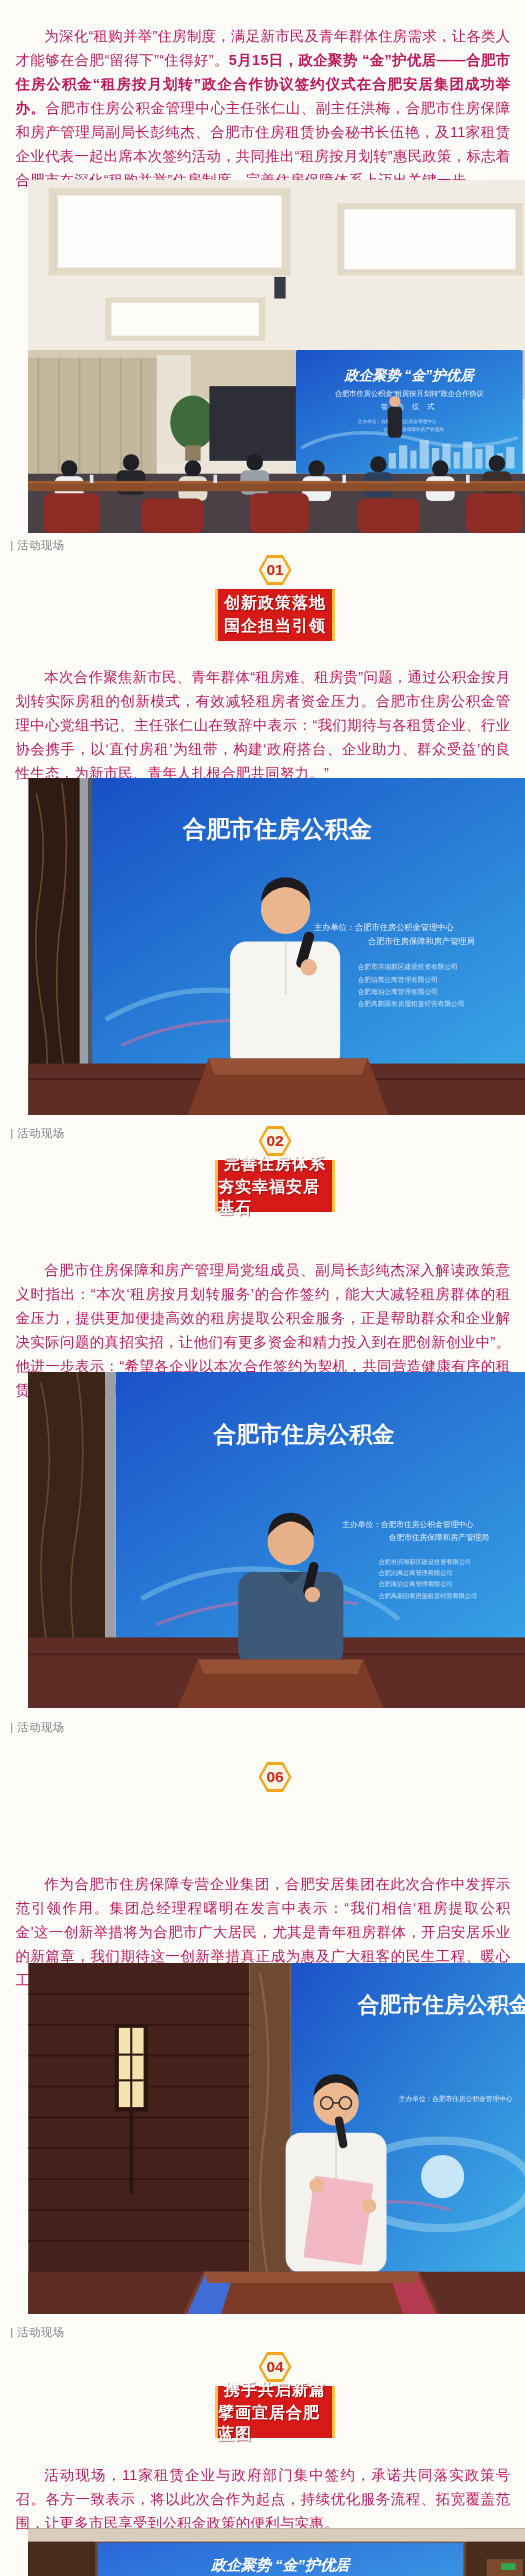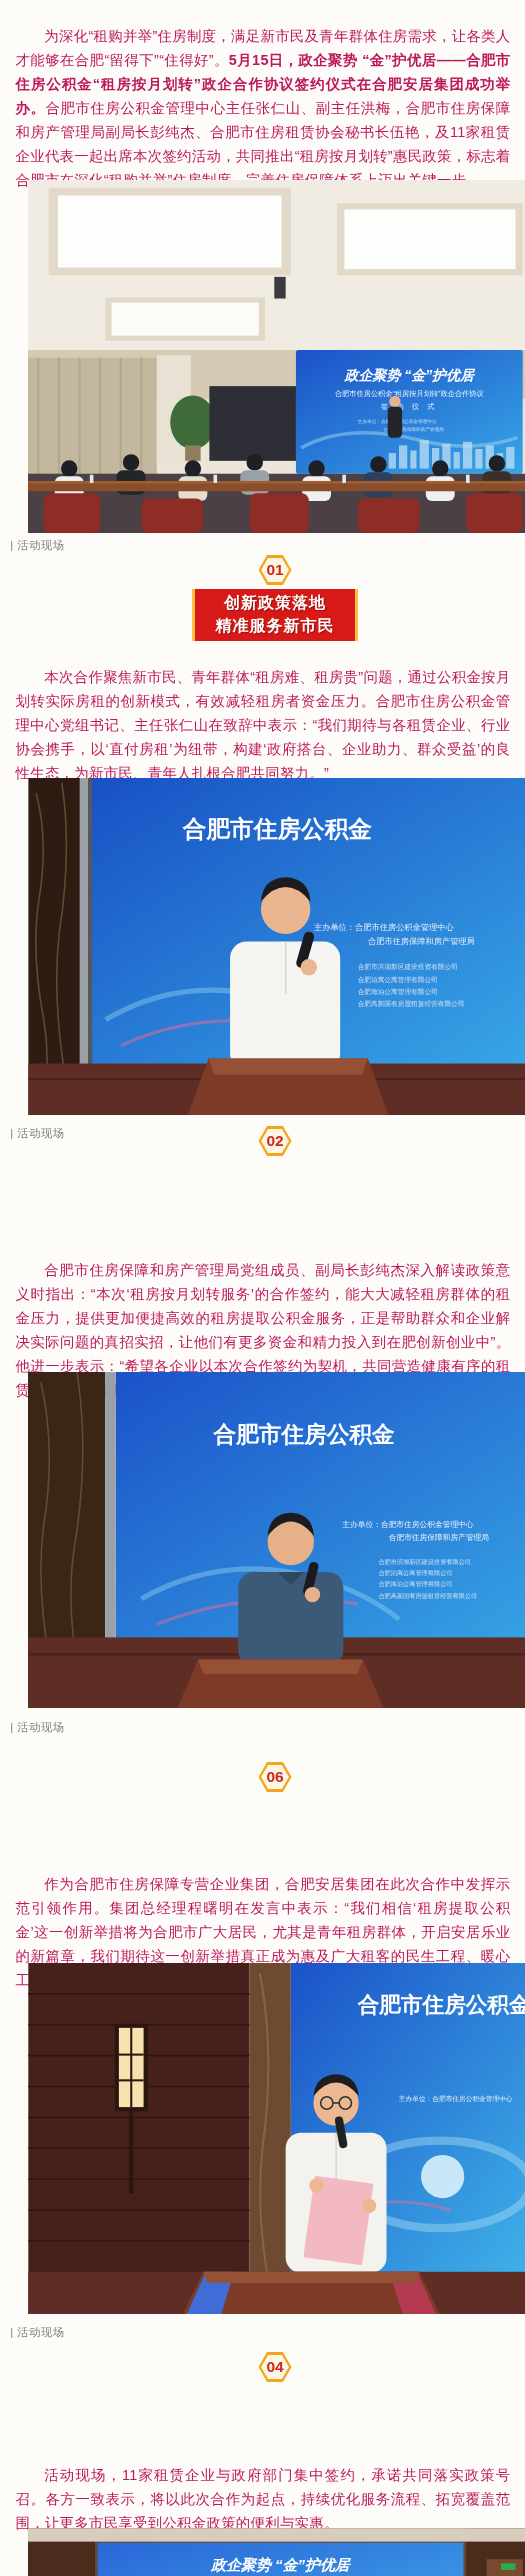--- a/index.html
+++ b/index.html
@@ -27,21 +27,21 @@
   svg text{font-family:"Liberation Sans","DejaVu Sans",sans-serif;}
   .badge{position:absolute;left:0;width:526px;display:flex;flex-direction:column;align-items:center;padding-left:12px;}
   .hex{position:relative;width:33px;height:30px;}
   .hex-outer{position:absolute;inset:0;background:#F4A518;
     clip-path:polygon(26% 0,74% 0,100% 50%,74% 100%,26% 100%,0 50%);}
   .hex-inner{position:absolute;inset:2.6px;background:#FCF6E4;
     clip-path:polygon(26% 0,74% 0,100% 50%,74% 100%,26% 100%,0 50%);}
   .hex-num{position:absolute;inset:0;display:flex;align-items:center;justify-content:center;
     font-size:15.5px;font-weight:700;color:#D3261B;}
   .banner{
-    margin-top:4.1px;box-sizing:border-box;width:166px;height:52px;
+    margin-top:4.1px;box-sizing:border-box;width:120px;height:52px;
     background:#D71917;border-left:3.1px solid #FFC23D;border-right:3.1px solid #FFC23D;
     display:flex;flex-direction:column;align-items:center;justify-content:center;gap:2.1px;
   }
   .banner div{font-size:16px;font-weight:700;color:#FFFFFF;letter-spacing:1px;
     text-shadow:1px 1px 1px rgba(110,10,8,.6);}
 </style>
 </head>
 <body>
 
 <p class="para" style="top:9.3px"><span>为深化“租购并举”住房制度，满足新市民及青年群体住房需求，让各类人才能够在合肥“留得下”“住得好”。</span><span class="b">5月15日，政企聚势 “金”护优居——合肥市住房公积金“租房按月划转”政企合作协议签约仪式在合肥安居集团成功举办。</span><span>合肥市住房公积金管理中心主任张仁山、副主任洪梅，合肥市住房保障和房产管理局副局长彭纯杰、合肥市住房租赁协会秘书长伍艳，及11家租赁企业代表一起出席本次签约活动，共同推出“租房按月划转”惠民政策，标志着合肥市在深化“租购并举”住房制度、完善住房保障体系上迈出关键一步。</span></p>
@@ -144,21 +144,21 @@
 <div class="cap" style="top:538px">| 活动现场</div>
 
 <div class="badge" style="top:555px">
   <div class="hex">
     <div class="hex-outer"></div>
     <div class="hex-inner"></div>
     <div class="hex-num">01</div>
   </div>
   <div class="banner">
     <div>创新政策落地</div>
-    <div>精准服务新市民</div>
+    <div>国企担当引领</div>
   </div>
 </div>
 <p class="para" style="top:651px">本次合作聚焦新市民、青年群体“租房难、租房贵”问题，通过公积金按月划转实际房租的创新模式，有效减轻租房者资金压力。合肥市住房公积金管理中心党组书记、主任张仁山在致辞中表示：“我们期待与各租赁企业、行业协会携手，以‘直付房租’为纽带，构建‘政府搭台、企业助力、群众受益’的良性生态，为新市民、青年人扎根合肥共同努力。”</p>
 
 <div class="photo" style="top:778px">
 <svg width="505" height="337" viewBox="0 0 980 655">
   <defs>
     <linearGradient id="lgB" x1="0" y1="0" x2="1" y2="1">
       <stop offset="0" stop-color="#174FC4"></stop>
           <stop offset="1" stop-color="#38A6E6"></stop>
@@ -200,20 +200,24 @@
 </svg>
 </div>
 <div class="cap" style="top:1126px">| 活动现场</div>
 
 <div class="badge" style="top:1126px">
   <div class="hex">
     <div class="hex-outer"></div>
     <div class="hex-inner"></div>
     <div class="hex-num">02</div>
   </div>
+  <div class="banner">
+    <div>完善住房体系</div>
+    <div>夯实幸福安居基石</div>
+  </div>
 </div>
 <p class="para" style="top:1244px">合肥市住房保障和房产管理局党组成员、副局长彭纯杰深入解读政策意义时指出：“本次‘租房按月划转服务’的合作签约，能大大减轻租房群体的租金压力，提供更加便捷高效的租房提取公积金服务，正是帮助群众和企业解决实际问题的真招实招，让他们有更多资金和精力投入到在肥创新创业中”。他进一步表示：“希望各企业以本次合作签约为契机，共同营造健康有序的租赁市场环境，服务好我市产业发展和市民安居。”</p>
 
 <div class="photo" style="top:1372px">
 <svg width="505" height="336" viewBox="0 0 980 652">
   <defs>
     <linearGradient id="lgC" x1="0" y1="0" x2="1" y2="1">
       <stop offset="0" stop-color="#1B52C8"></stop>
           <stop offset="1" stop-color="#36A2E4"></stop>
     </linearGradient>
@@ -322,20 +326,24 @@
   <polygon points="340,600 760,600 752,622 348,622" fill="#945136"></polygon>
 </svg>
 </div>
 <div class="cap" style="top:2325px">| 活动现场</div>
 
 <div class="badge" style="top:2352px">
   <div class="hex">
     <div class="hex-outer"></div>
     <div class="hex-inner"></div>
     <div class="hex-num">04</div>
+  </div>
+  <div class="banner">
+    <div>携手共启新篇</div>
+    <div>擘画宜居合肥蓝图</div>
   </div>
 </div>
 <p class="para" style="top:2449px">活动现场，11家租赁企业与政府部门集中签约，承诺共同落实政策号召。各方一致表示，将以此次合作为起点，持续优化服务流程、拓宽覆盖范围，让更多市民享受到公积金政策的便利与实惠。</p>
 
 <div class="photo" style="top:2528px">
 <svg width="505" height="171" viewBox="0 0 980 331">
   <defs>
     <linearGradient id="lgE" x1="0" y1="0" x2="1" y2="1">
       <stop offset="0" stop-color="#2A66D8"></stop>
           <stop offset="1" stop-color="#3FA8E8"></stop>

